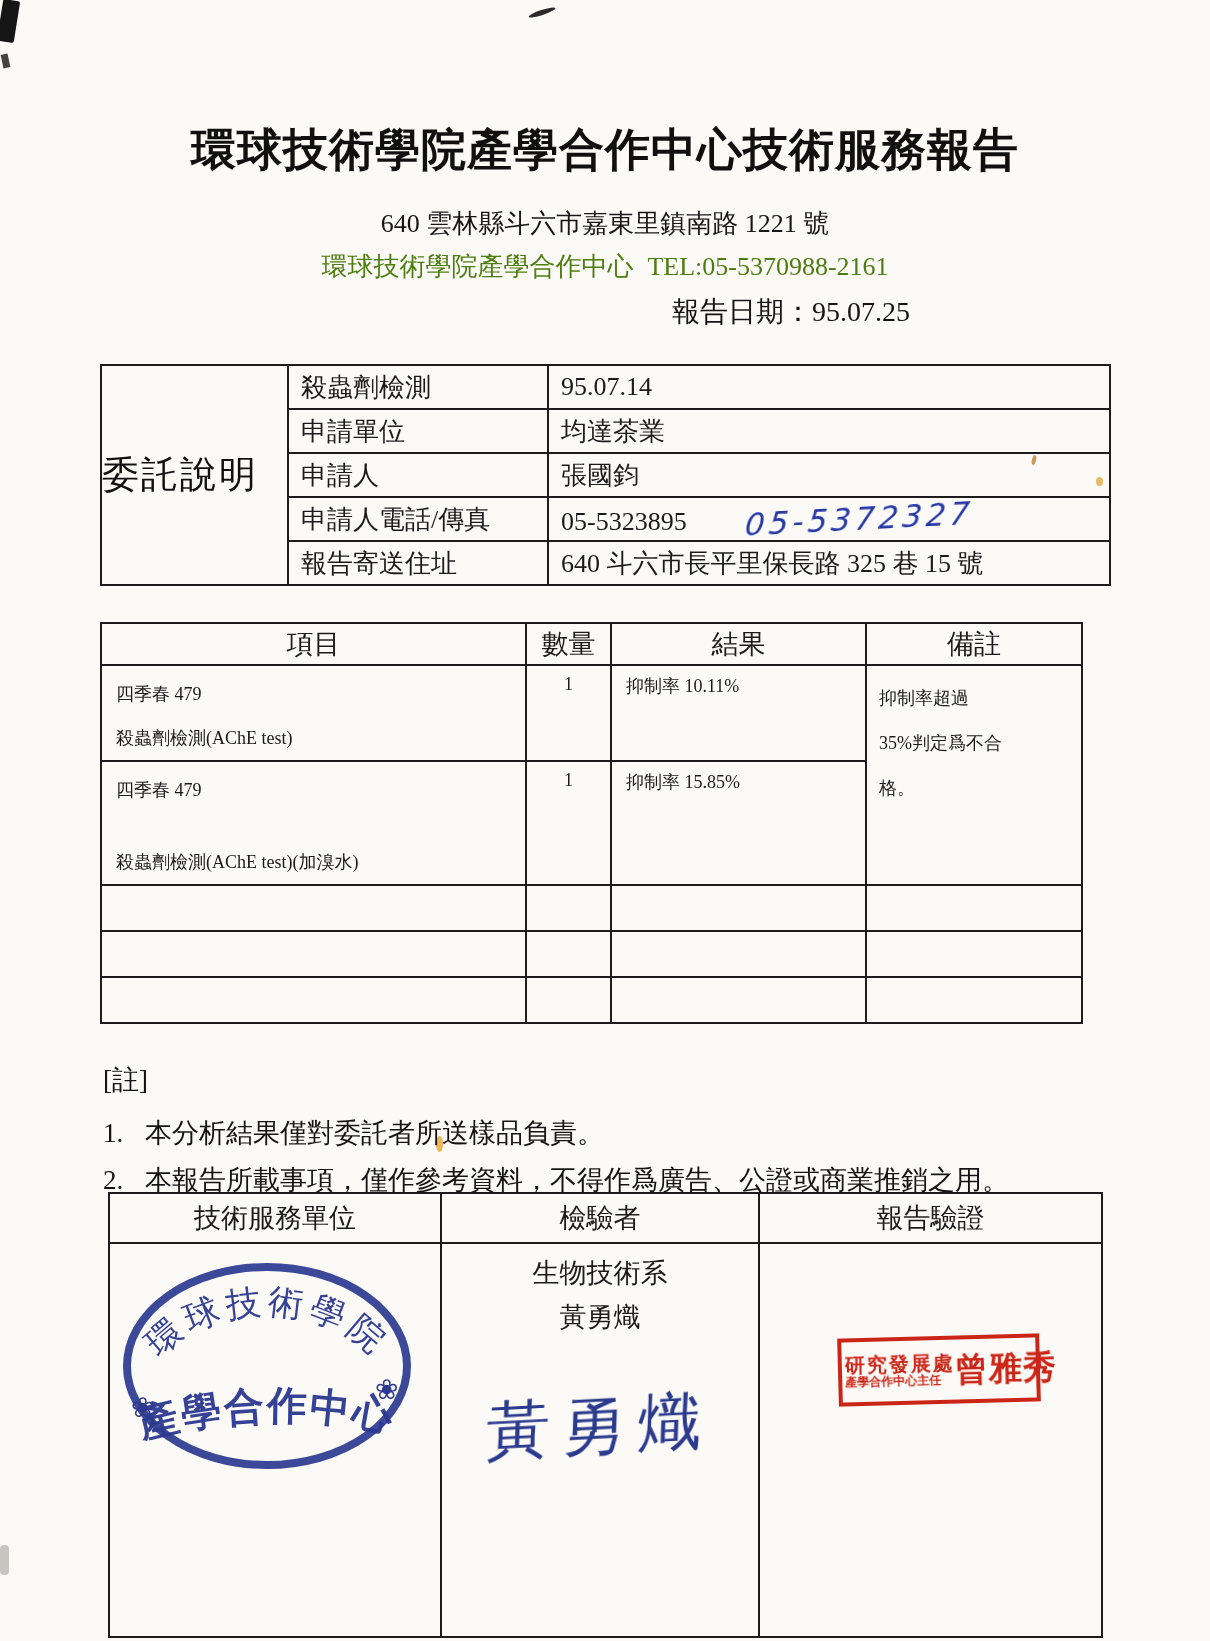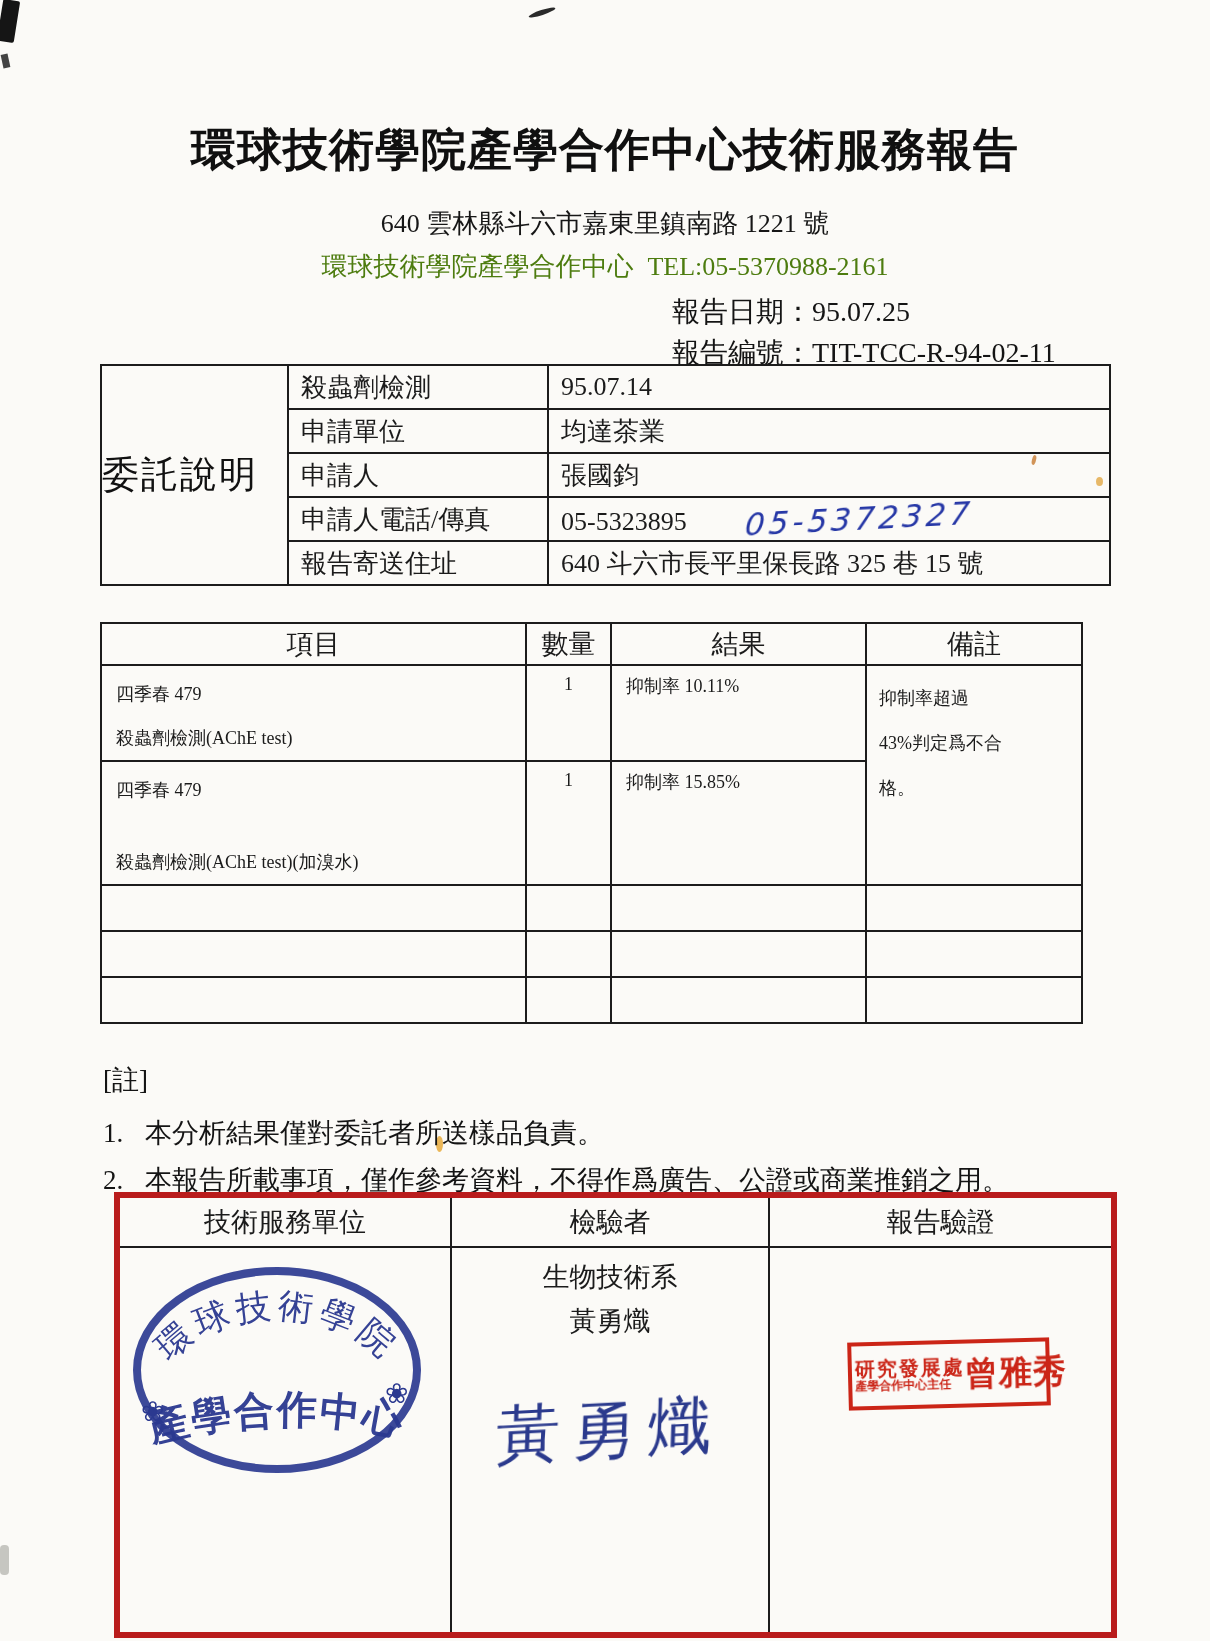--- a/index.html
+++ b/index.html
@@ -65,21 +65,21 @@
   .results .r2{height:120px;}
   .results .empty{height:46px;}
 
   
   .notes{left:103px;top:1062px;font-size:27px;color:#141414;}
   .note-head{margin-bottom:12px;}
   .note-item{line-height:47px;display:flex;}
   .note-num{width:42px;}
 
   
-  .signoff{left:114px;top:1192px;width:981px;height:446px;border:6px solid #b91c1c;}
+  .signoff{left:108px;top:1192px;width:981px;height:446px;border:1px solid #b91c1c;}
   .signoff th{font-size:27px;height:46px;text-align:center;}
   .signoff td{vertical-align:top;position:relative;}
   .signoff .c1{width:328px;}
   .signoff .c2{width:314px;}
   .signoff .c3{width:339px;}
   .dept-line,.name-line{text-align:center;font-size:27px;}
   .dept-line{margin-top:10px;}
   .name-line{margin-top:8px;}
   .signature{
     margin-top:48px;text-align:center;
@@ -118,21 +118,20 @@
   <div class="fleck fleck-c"></div>
   <div class="smudge"></div>
 
   <div class="abs title">環球技術學院產學合作中心技術服務報告</div>
   <div class="abs addr-line">640 雲林縣斗六市嘉東里鎮南路 1221 號</div>
   <div class="abs orgtel-line">
     <span>環球技術學院產學合作中心</span><span class="tel">TEL:05-5370988-2161</span>
   </div>
   <div class="abs report-meta">
     <div><span>報告日期：</span><span>95.07.25</span></div>
-    <div><span>報告編號：</span><span>TIT-TCC-R-94-02-11</span></div>
   </div>
 
   <table class="commission">
     <tbody>
         <tr>
       <td class="group grp-col" rowspan="5">委託說明</td>
       <td class="lbl">殺蟲劑檢測</td>
       <td class="val">95.07.14</td>
     </tr>
     <tr>
@@ -172,21 +171,21 @@
     </tr>
     <tr class="r1">
       <td class="item">
         <span style="display:block">四季春 479</span>
         <span style="display:block">殺蟲劑檢測(AChE test)</span>
       </td>
       <td class="qty">1</td>
       <td class="res">抑制率 10.11%</td>
       <td class="remark" rowspan="2">
         <span>抑制率超過</span>
-        <span>43%判定爲不合</span>
+        <span>35%判定爲不合</span>
         <span>格。</span>
       </td>
     </tr>
     <tr class="r2">
       <td class="item">
         <span style="display:block">四季春 479</span>
         <span style="display:block;margin-top:28px">殺蟲劑檢測(AChE test)(加溴水)</span>
       </td>
       <td class="qty">1</td>
       <td class="res">抑制率 15.85%</td>

